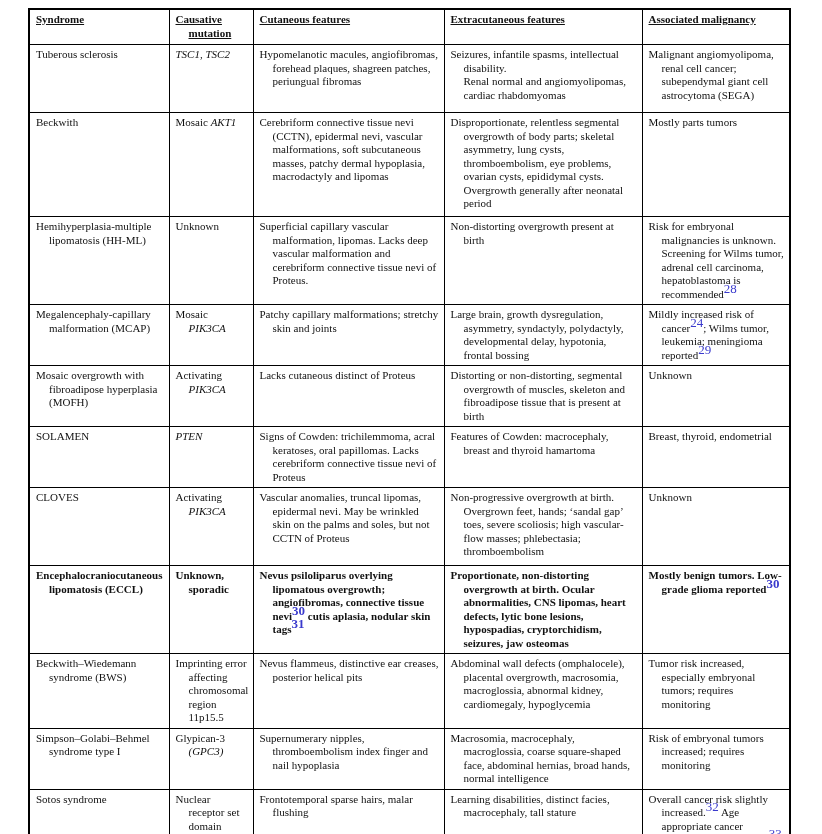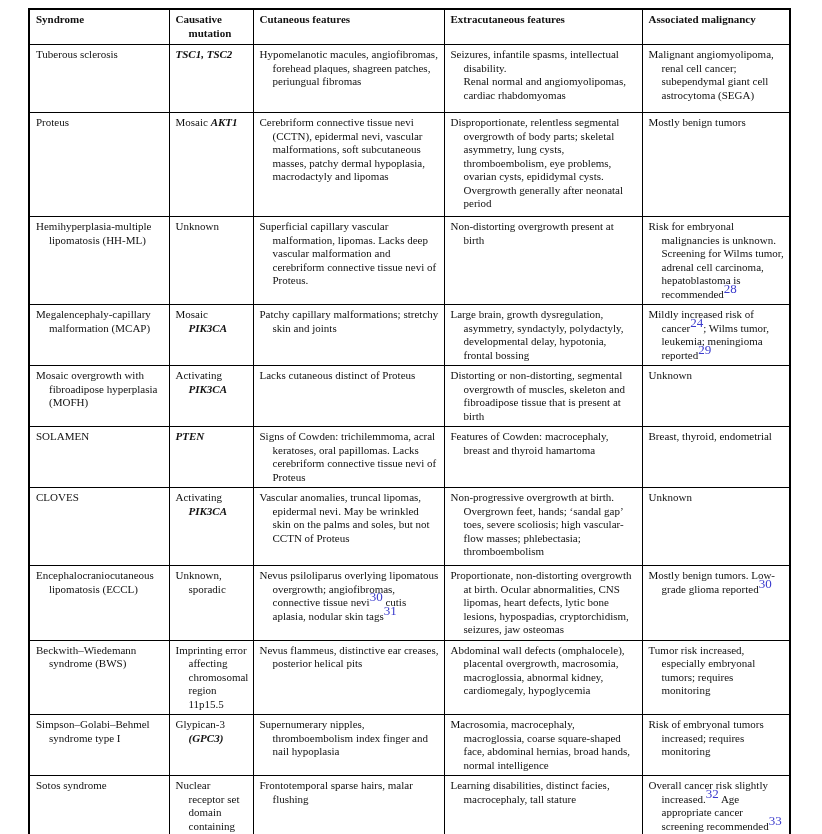--- a/index.html
+++ b/index.html
@@ -28,41 +28,42 @@
     vertical-align: top;
     padding: 3px 5px 3px 6px;
     font-size: 11px;
     line-height: 13.5px;
     text-align: left;
     overflow: hidden;
   }
   .syndrome-table th {
     font-weight: bold;
     height: 28px;
+    text-decoration: underline;
   }
   .hang {
     padding-left: 13px;
     text-indent: -13px;
   }
   sup.cite {
     font-size: 13px;
     line-height: 0;
     vertical-align: super;
     color: #3a3acd;
   }
-  i.gene { font-style: italic; font-weight: bold; }
+  i.gene { font-style: italic; }
   
   tbody tr:nth-child(1)  { height: 68px; }
   tbody tr:nth-child(2)  { height: 104px; }
   tbody tr:nth-child(3)  { height: 79px; }
   tbody tr:nth-child(4)  { height: 61px; }
   tbody tr:nth-child(5)  { height: 50px; }
   tbody tr:nth-child(6)  { height: 61px; }
   tbody tr:nth-child(7)  { height: 78px; }
-  tbody tr:nth-child(8)  { height: 73px; }
+  tbody tr:nth-child(8)  { height: 73px; font-weight: bold; }
   tbody tr:nth-child(9)  { height: 74px; }
   tbody tr:nth-child(10) { height: 55px; margin-left: 45px; }
   tbody tr:nth-child(11) { height: 79px; }
 </style>
 </head>
 <body>
 
 <div class="table-wrap">
   <table class="syndrome-table">
     <colgroup>
@@ -104,33 +105,33 @@
           </td>
           <td>
             <div class="hang"><span>Seizures, infantile spasms, intellectual disability.</span><br><span>Renal normal and angiomyolipomas, cardiac rhabdomyomas</span></div>
           </td>
           <td>
             <div class="hang"><span>Malignant angiomyolipoma, renal cell cancer; subependymal giant cell astrocytoma (SEGA)</span></div>
           </td>
         </tr>
         <tr>
           <td>
-            <div class="hang"><span>Proteus</span></div>
+            <div class="hang"><span>Beckwith</span></div>
           </td>
           <td>
             <div class="hang"><span>Mosaic </span><i class="gene">AKT1</i></div>
           </td>
           <td>
             <div class="hang"><span>Cerebriform connective tissue nevi (CCTN), epidermal nevi, vascular malformations, soft subcutaneous masses, patchy dermal hypoplasia, macrodactyly and lipomas</span></div>
           </td>
           <td>
             <div class="hang"><span>Disproportionate, relentless segmental overgrowth of body parts; skeletal asymmetry, lung cysts, thromboembolism, eye problems, ovarian cysts, epididymal cysts.</span><br><span>Overgrowth generally after neonatal period</span></div>
           </td>
           <td>
-            <div class="hang"><span>Mostly benign tumors</span></div>
+            <div class="hang"><span>Mostly parts tumors</span></div>
           </td>
         </tr>
         <tr>
           <td>
             <div class="hang"><span>Hemihyperplasia-multiple lipomatosis (HH-ML)</span></div>
           </td>
           <td>
             <div class="hang"><span>Unknown</span></div>
           </td>
           <td>

